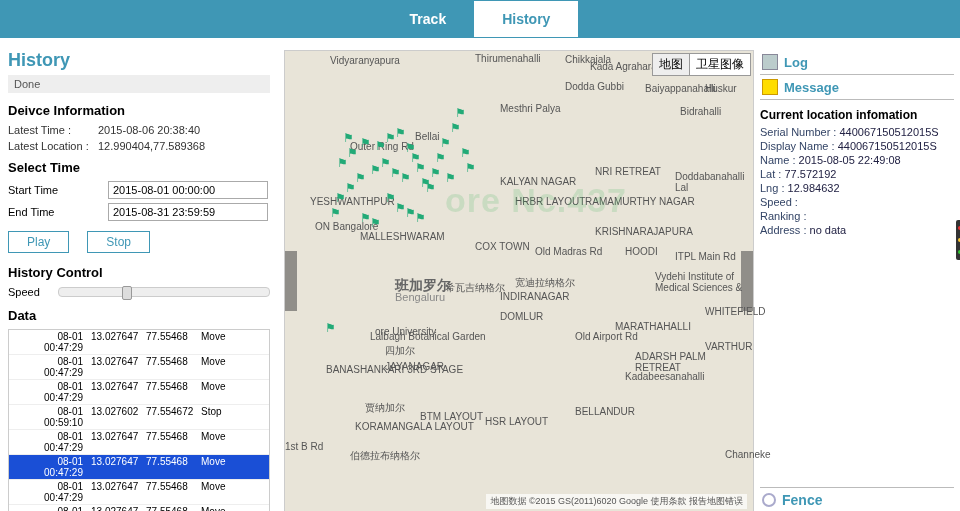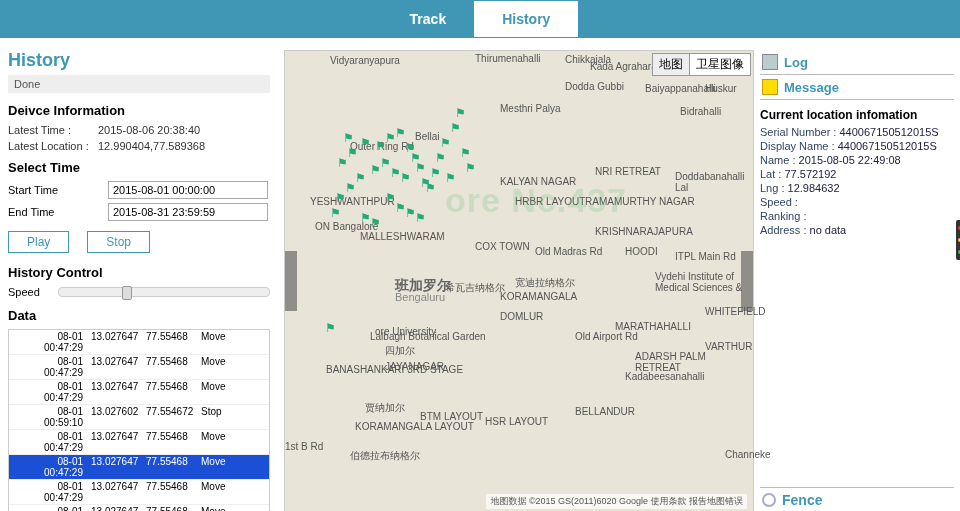--- a/index.html
+++ b/index.html
@@ -199,21 +199,21 @@
         <div class="map-label" style="left: 300px; top: 145px;">RAMAMURTHY NAGAR</div>
         <div class="map-label" style="left: 390px; top: 120px;">Doddabanahalli Lal</div>
         <div class="map-label" style="left: 340px; top: 195px;">HOODI</div>
         <div class="map-label" style="left: 390px; top: 200px;">ITPL Main Rd</div>
         <div class="map-label" style="left: 370px; top: 220px;">Vydehi Institute of Medical Sciences &amp;</div>
         <div class="map-label" style="left: 310px; top: 175px;">KRISHNARAJAPURA</div>
         <div class="map-label" style="left: 190px; top: 190px;">COX TOWN</div>
         <div class="map-label" style="left: 75px; top: 180px;">MALLESHWARAM</div>
         <div class="map-label" style="left: 25px; top: 145px;">YESHWANTHPUR</div>
         <div class="map-label" style="left: 30px; top: 170px;">ON Bangalore</div>
-        <div class="map-label" style="left: 215px; top: 240px;">KORAMANGALA</div>
+        <div class="map-label" style="left: 215px; top: 240px;">INDIRANAGAR</div>
         <div class="map-label" style="left: 215px; top: 260px;">DOMLUR</div>
         <div class="map-label" style="left: 330px; top: 270px;">MARATHAHALLI</div>
         <div class="map-label" style="left: 420px; top: 255px;">WHITEFIELD</div>
         <div class="map-label" style="left: 420px; top: 290px;">VARTHUR</div>
         <div class="map-label" style="left: 350px; top: 300px;">ADARSH PALM RETREAT</div>
         <div class="map-label" style="left: 340px; top: 320px;">Kadabeesanahalli</div>
         <div class="map-label" style="left: 230px; top: 225px;">宽迪拉纳格尔</div>
         <div class="map-label" style="left: 160px; top: 230px;">希瓦吉纳格尔</div>
         <div class="map-label" style="left: 90px; top: 275px;">ore University</div>
         <div class="map-label" style="left: 85px; top: 280px;">Lalbagh Botanical Garden</div>

